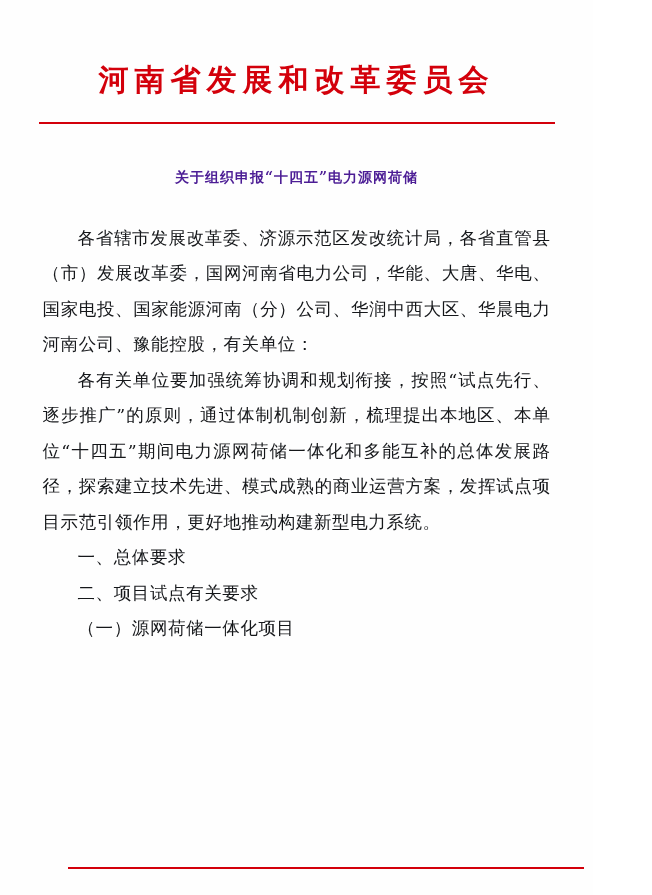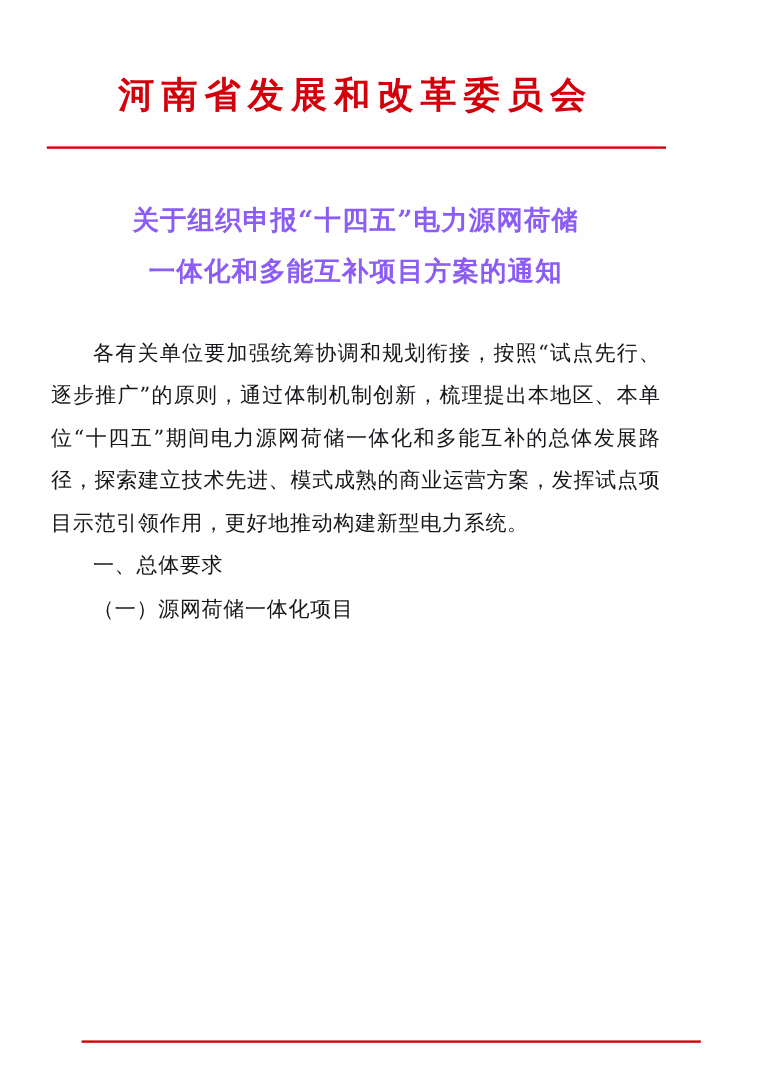--- a/index.html
+++ b/index.html
@@ -38,24 +38,24 @@
     margin: 24px auto 0 auto;
     width: 516px;
     height: 2px;
     background: #d3000b;
   }
   .doc-title {
     margin: 40px auto 0 auto;
     width: 500px;
     text-align: center;
     font-weight: bold;
-    font-size: 22px;
+    font-size: 14px;
     line-height: 1.9;
     letter-spacing: 1px;
-    color: #8b5cf6;
+    color: #4c1d95;
   }
   .body-block {
     margin: 30px auto 0 auto;
     width: 508px;
   }
   .para {
     font-size: 17.5px;
     line-height: 2.03;
     letter-spacing: 0.6px;
     text-align: justify;
@@ -80,24 +80,25 @@
 
 <div class="page">
 
   <div class="letterhead">
     <div class="letterhead-title">河南省发展和改革委员会</div>
     <div class="letterhead-rule"></div>
   </div>
 
   <div class="doc-title">
     <div>关于组织申报“十四五”电力源网荷储</div>
-    <div>一体化和多能互补项目方案的通知</div>
   </div>
 
   <div class="body-block">
+    <p class="para indent">各省辖市发展改革委、济源示范区发改统计局，各省直管县（市）发展改革委，国网河南省电力公司，华能、大唐、华电、国家电投、国家能源河南（分）公司、华润中西大区、华晨电力河南公司、豫能控股，有关单位：</p>
     <p class="para indent">各有关单位要加强统筹协调和规划衔接，按照“试点先行、逐步推广”的原则，通过体制机制创新，梳理提出本地区、本单位“十四五”期间电力源网荷储一体化和多能互补的总体发展路径，探索建立技术先进、模式成熟的商业运营方案，发挥试点项目示范引领作用，更好地推动构建新型电力系统。</p>
     <p class="para indent">一、总体要求</p>
+    <p class="para indent">二、项目试点有关要求</p>
     <p class="para indent">（一）源网荷储一体化项目</p>
   </div>
 
   <div class="footer-rule"></div>
 
 </div>
 
 </body></html>

